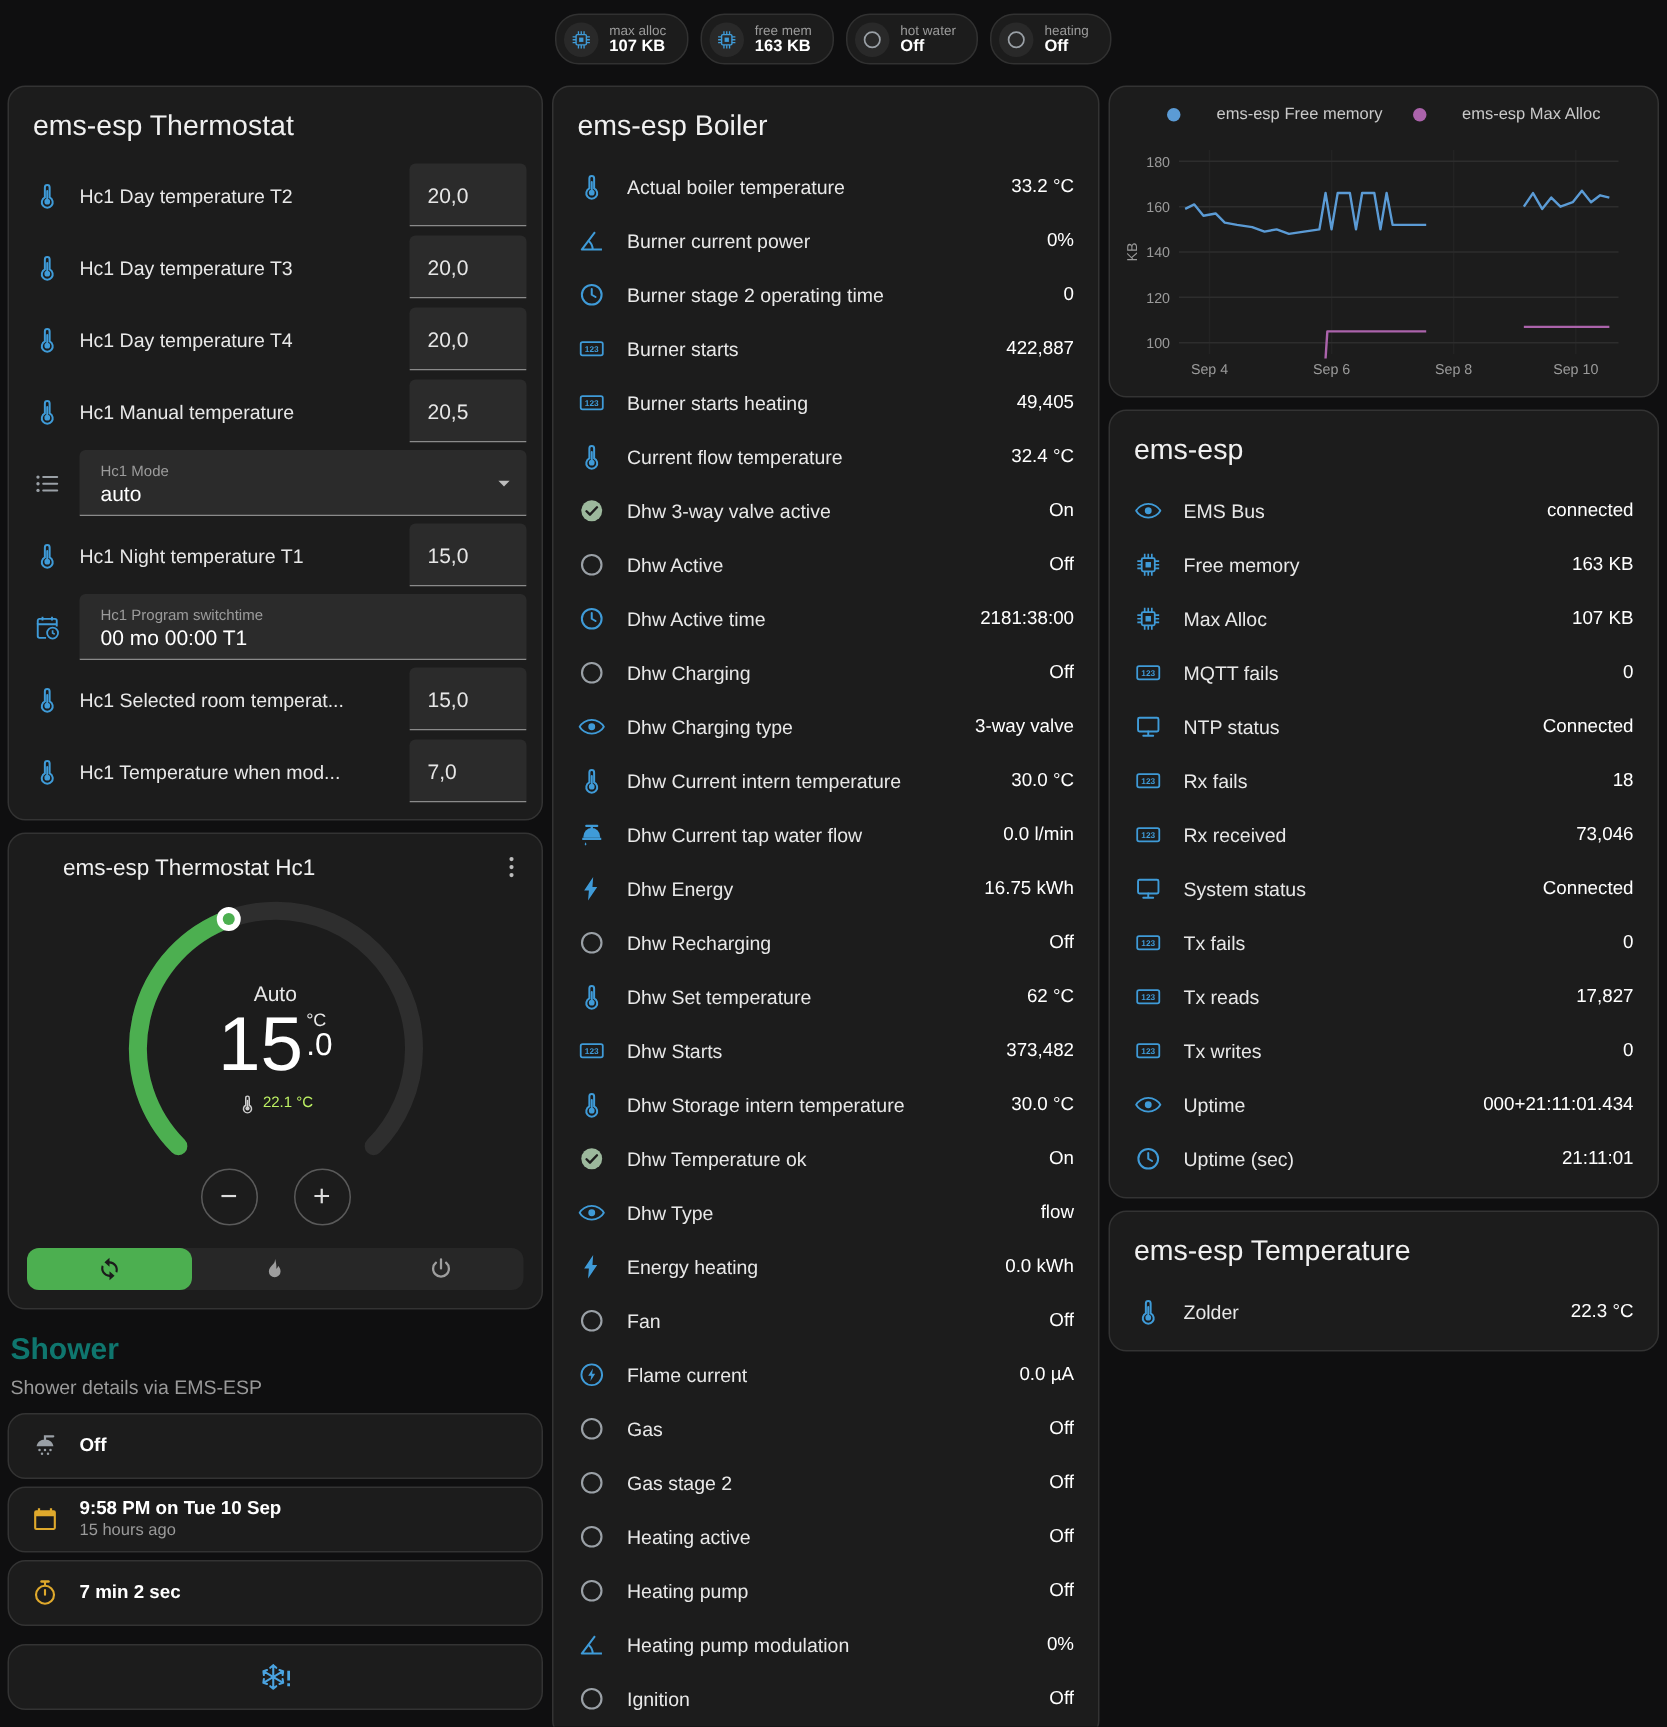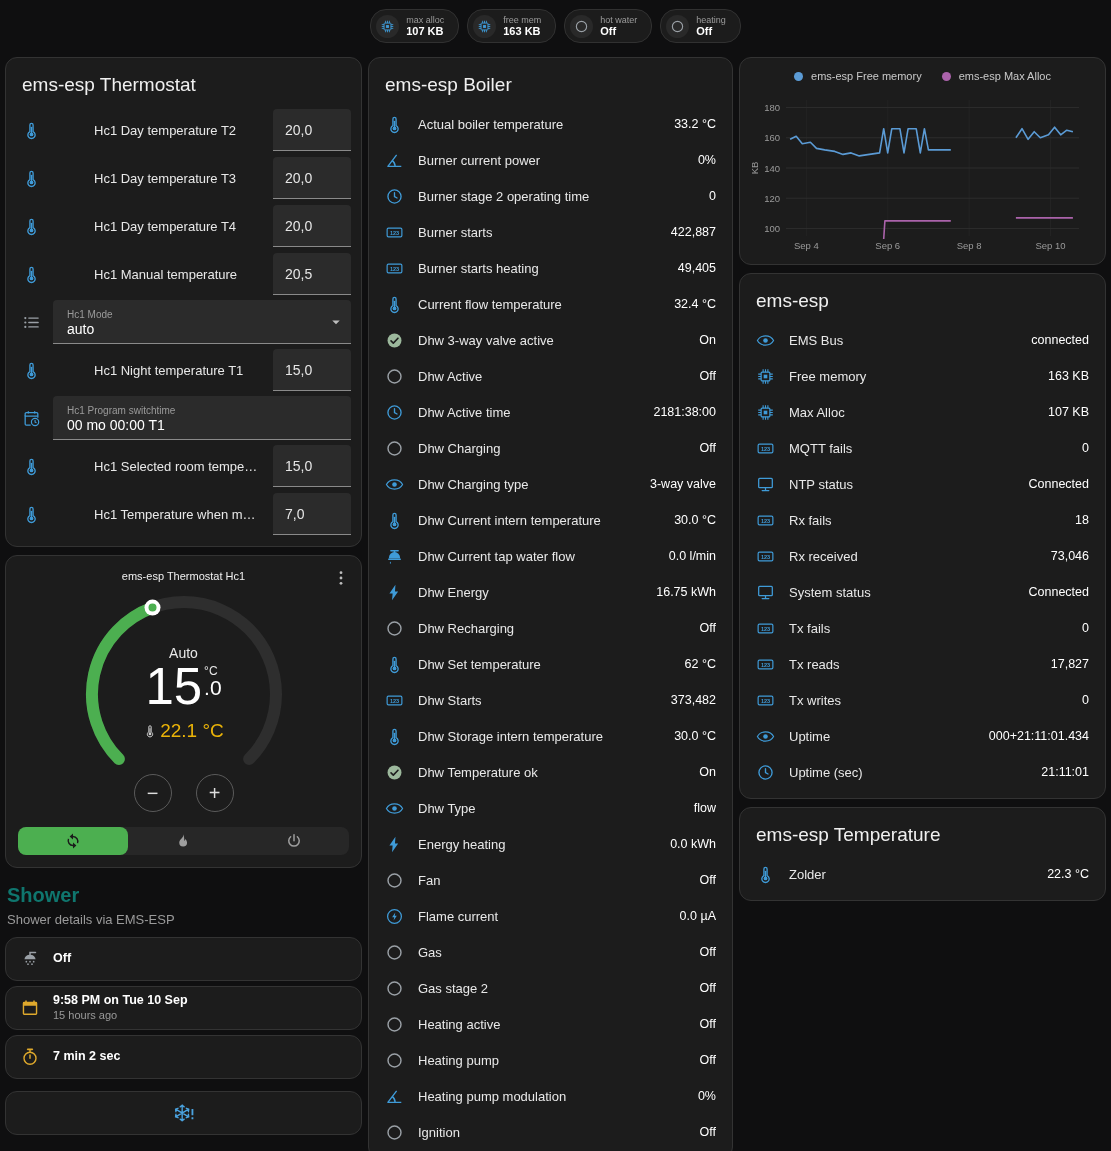--- a/index.html
+++ b/index.html
@@ -34,49 +34,49 @@
   
   .erow{height:36px;display:flex;align-items:center;padding:0 16px;gap:14px;cursor:pointer;}
   .eicon{width:19px;height:19px;flex:none;color:#3f9bd8;}
   .eicon svg{width:100%;height:100%;}
   .elabel{flex:1;font-size:13px;color:#e8e8e8;white-space:nowrap;overflow:hidden;text-overflow:ellipsis;}
   .evalue{font-size:12.5px;font-weight:400;color:#fff;white-space:nowrap;}
   .rows{padding-bottom:8px;}
 
   
   .trow{height:48px;display:flex;align-items:center;padding:0 10px 0 16px;gap:12px;}
-  .tlabel{flex:1;font-size:13px;color:#e8e8e8;white-space:nowrap;overflow:hidden;text-overflow:ellipsis;margin-left:41px;}
+  .tlabel{flex:1;font-size:13px;color:#e8e8e8;white-space:nowrap;overflow:hidden;text-overflow:ellipsis;}
   .numbox{width:78px;flex:none;height:42px;background:#2b2b2b;border-bottom:1px solid #8a8a8a;
     border-radius:4px 4px 0 0;display:flex;align-items:center;padding:0 12px;
     font-size:14px;box-sizing:border-box;cursor:text;}
   .widebox{flex:1;height:44px;background:#2b2b2b;border-bottom:1px solid #8a8a8a;
     border-radius:4px 4px 0 0;display:flex;flex-direction:column;justify-content:center;
     padding:2px 26px 0 14px;box-sizing:border-box;position:relative;cursor:pointer;}
   .wlabel{font-size:10px;color:#9b9b9b;margin-bottom:1px;}
   .wvalue{font-size:14px;color:#fff;}
   .caret{position:absolute;right:6px;top:50%;transform:translateY(-50%);width:18px;height:18px;color:#bdbdbd;}
   .caret svg{width:100%;height:100%;}
 
   
-  .hc1-head{position:relative;text-align:center;padding:14px 36px 0;font-size:11px;color:#f0f0f0;}
+  .hc1-head{position:relative;padding:14px 36px 0;font-size:15px;color:#f0f0f0;}
   .menu-dots{position:absolute;right:10px;top:12px;width:20px;height:20px;color:#bdbdbd;cursor:pointer;}
   .menu-dots svg{width:100%;height:100%;}
   .dial{position:relative;width:220px;height:214px;margin:2px auto 0;cursor:pointer;}
   .dial-svg{position:absolute;inset:0;width:220px;height:220px;}
   .track{fill:none;stroke:#2e2e2e;stroke-width:12;stroke-linecap:round;}
   .active-arc{fill:none;stroke:#4caf50;stroke-width:12;stroke-linecap:round;}
   .dial-overlay{position:absolute;inset:0;display:flex;flex-direction:column;align-items:center;
     justify-content:center;transform:translateY(2px);}
   .mode-label{font-size:14px;color:#e8e8e8;margin-bottom:0;}
   .target{display:flex;align-items:flex-start;line-height:1;}
   .target-int{font-size:51px;font-weight:500;color:#fff;}
   .target-stack{display:flex;flex-direction:column;margin-left:2px;margin-top:4px;}
   .target-unit{font-size:12px;color:#e8e8e8;}
   .target-dec{font-size:21px;font-weight:500;color:#fff;}
-  .current{margin-top:8px;display:flex;align-items:center;gap:3px;font-size:19px;color:#eab308;}
+  .current{margin-top:8px;display:flex;align-items:center;gap:3px;font-size:10px;color:#bef264;}
   .current .eicon{width:14px;height:14px;color:#cfcfcf;}
   .dial-btns{display:flex;justify-content:center;gap:24px;margin-top:-24px;position:relative;}
   .round-btn{width:38px;height:38px;border-radius:50%;border:1.5px solid #5a5a5a;background:transparent;
     color:#ddd;font-size:20px;line-height:1;cursor:pointer;font-family:inherit;}
   .mode-bar{display:flex;margin:15px 12px 12px;background:#272727;border-radius:8px;}
   .mode-btn{flex:1;height:28px;display:flex;align-items:center;justify-content:center;border:none;
     background:transparent;color:#9e9e9e;border-radius:8px;cursor:pointer;}
   .mode-btn.active{background:#4caf50;color:#1b1b1b;}
   .mode-btn svg{width:18px;height:18px;}
   .mode-btn .micon{width:18px;height:18px;}
@@ -91,21 +91,21 @@
   .sicon svg{width:100%;height:100%;}
   .stext{display:flex;flex-direction:column;line-height:1.25;}
   .sprimary{font-size:12.5px;font-weight:bold;color:#fff;}
   .ssecondary{font-size:11px;color:#9a9a9a;}
   .frost{justify-content:center;margin-top:12px;}
   .frost .sicon{width:22px;height:22px;}
 
   
   .chart-card{padding:8px 8px 6px;}
   .legend{display:flex;justify-content:center;gap:20px;padding:4px 0 6px;}
-  .legend-item{display:flex;align-items:center;gap:8px;font-size:11px;color:#c9c9c9;cursor:pointer;}
+  .legend-item{display:flex;align-items:center;gap:24px;font-size:11px;color:#c9c9c9;cursor:pointer;}
   .dot{width:9px;height:9px;border-radius:50%;flex:none;}
   .grid{stroke:#2d2d2d;stroke-width:1;}
   .grid.v{stroke:#232323;}
   .tick{fill:#9a9a9a;font-size:9.5px;}
 </style>
 </head>
 <body>
 
 <div class="topbar">
   <div class="badges">

